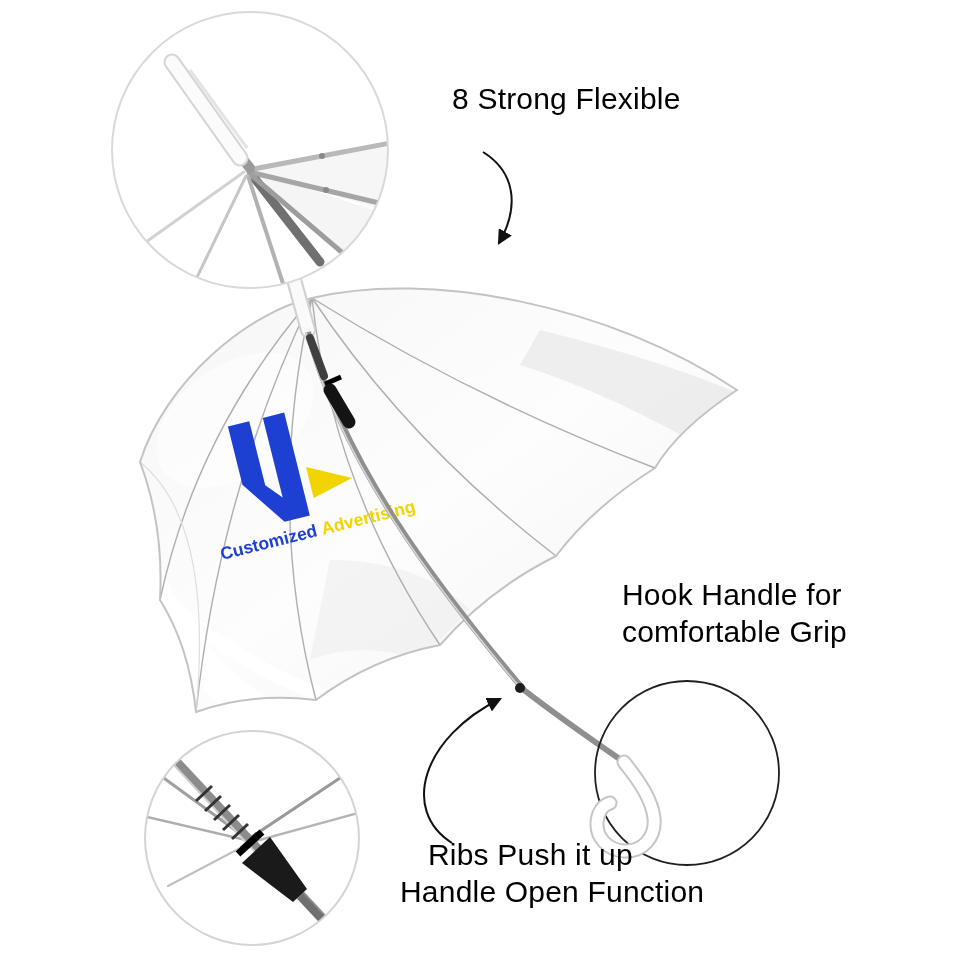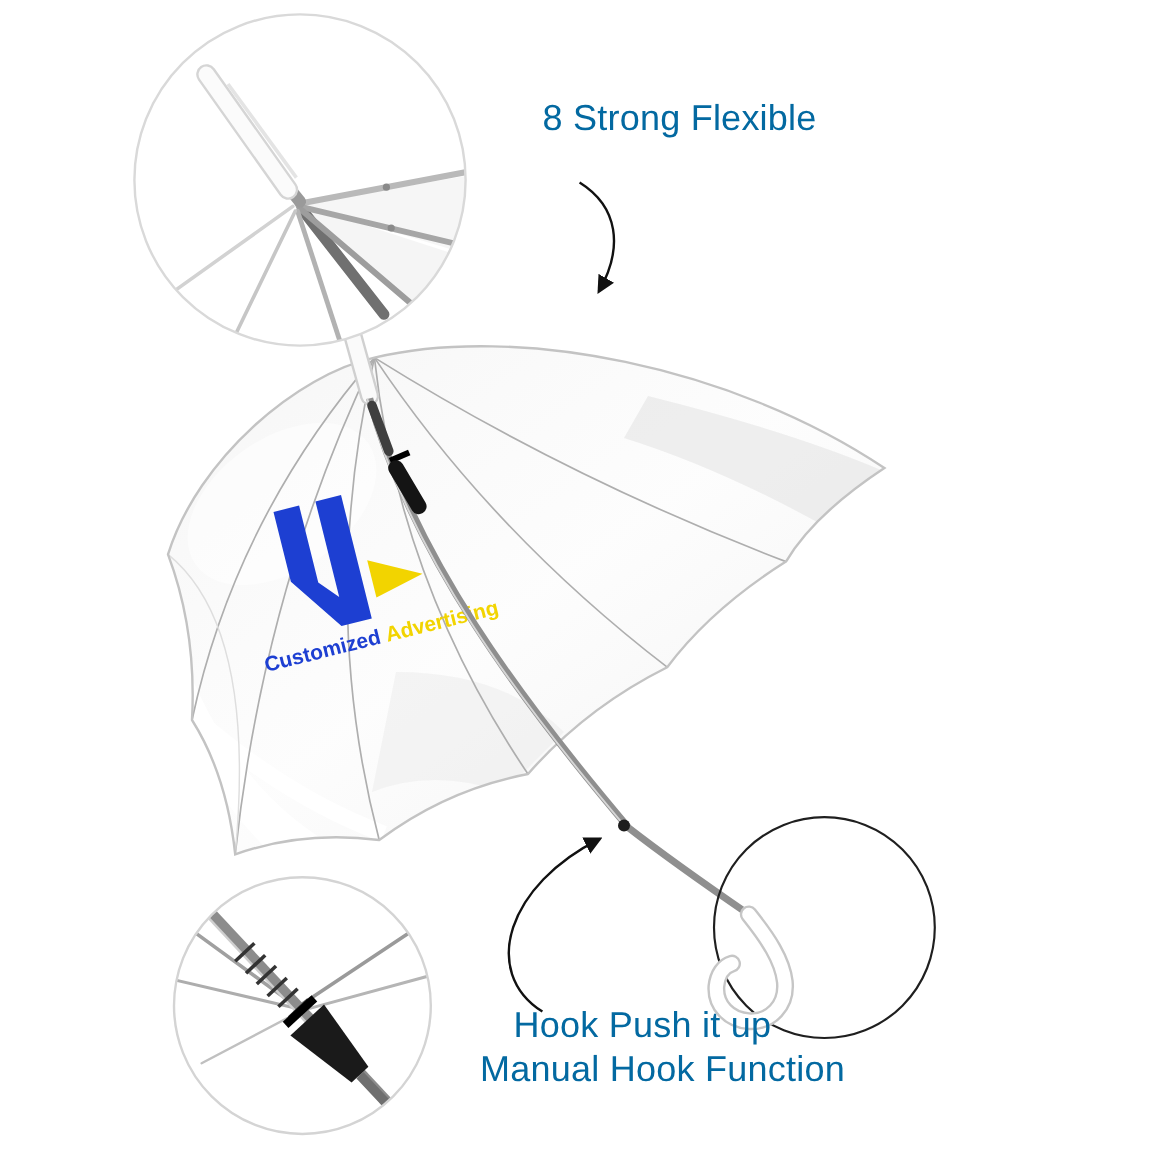--- a/index.html
+++ b/index.html
@@ -1,19 +1,19 @@
 <!DOCTYPE html>
 <html><head>
 <meta charset="utf-8">
 <style>
   html,body{margin:0;padding:0;background:#fff;}
   #stage{position:relative;width:960px;height:960px;background:#fff;overflow:hidden;
          font-family:"Liberation Sans", sans-serif;}
   #art{position:absolute;left:0;top:0;}
-  .callout{position:absolute;color:#0369a1;font-size:30px;line-height:37px;
+  .callout{position:absolute;color:#000000;font-size:30px;line-height:37px;
            letter-spacing:.2px;white-space:nowrap;}
   .callout .ln{display:block;}
   #callout-open .ln.indent{padding-left:28px;}
 </style>
 </head>
 <body>
 
 <div id="stage">
 
   <svg id="art" width="960" height="960" viewBox="0 0 960 960">
@@ -135,19 +135,23 @@
     </g>
 
     <path d="M 483,152 C 515,172 520,206 499,243" fill="none" stroke="#111111" stroke-width="2" marker-end="url(#arrow)"></path>
     <path d="M 452,843 C 400,810 423,737 500,699" fill="none" stroke="#111111" stroke-width="2" marker-end="url(#arrow)"></path>
   </svg>
 
   <div class="callout" id="callout-ribs" style="left:452px;top:80px;">
     <span class="ln">8 Strong Flexible</span>
   </div>
 
+  <div class="callout" id="callout-handle" style="left:622px;top:576px;">
+    <span class="ln">Hook Handle for</span>
+    <span class="ln">comfortable Grip</span>
+  </div>
 
   <div class="callout" id="callout-open" style="left:400px;top:836px;">
-    <span class="ln indent">Hook Push it up</span>
-    <span class="ln">Manual Hook Function</span>
+    <span class="ln indent">Ribs Push it up</span>
+    <span class="ln">Handle Open Function</span>
   </div>
 
 </div>
 
 </body></html>

